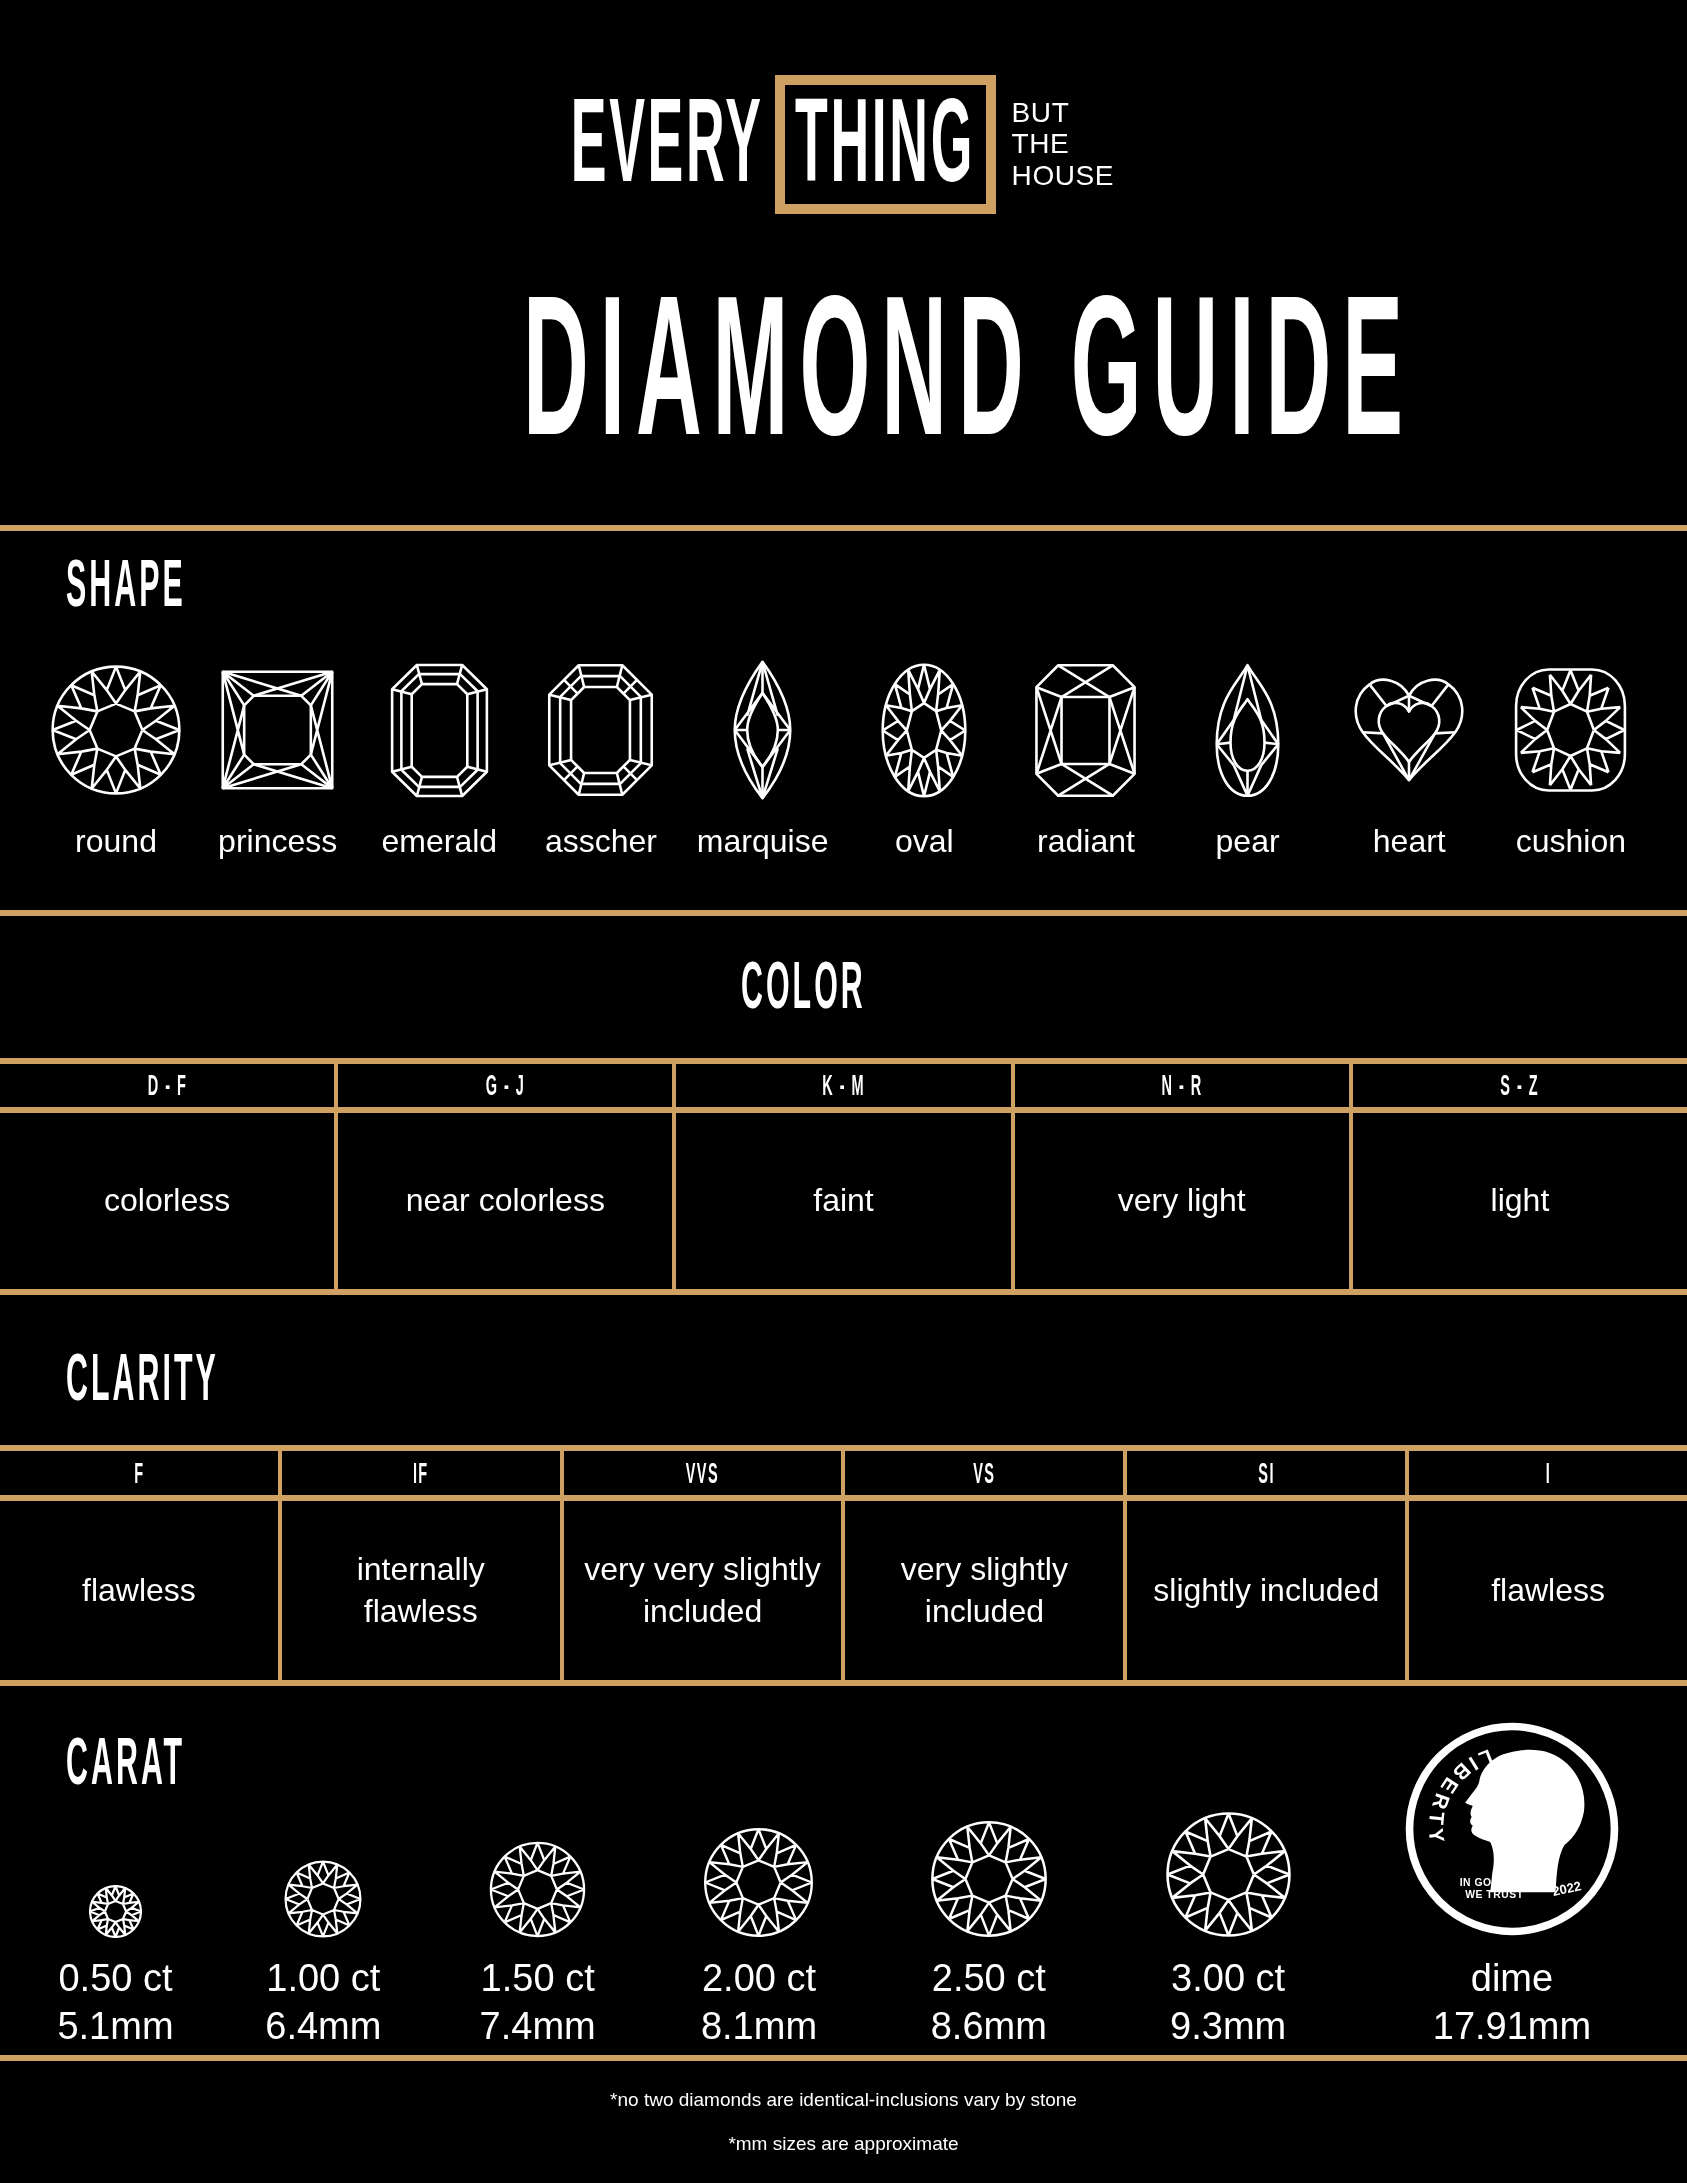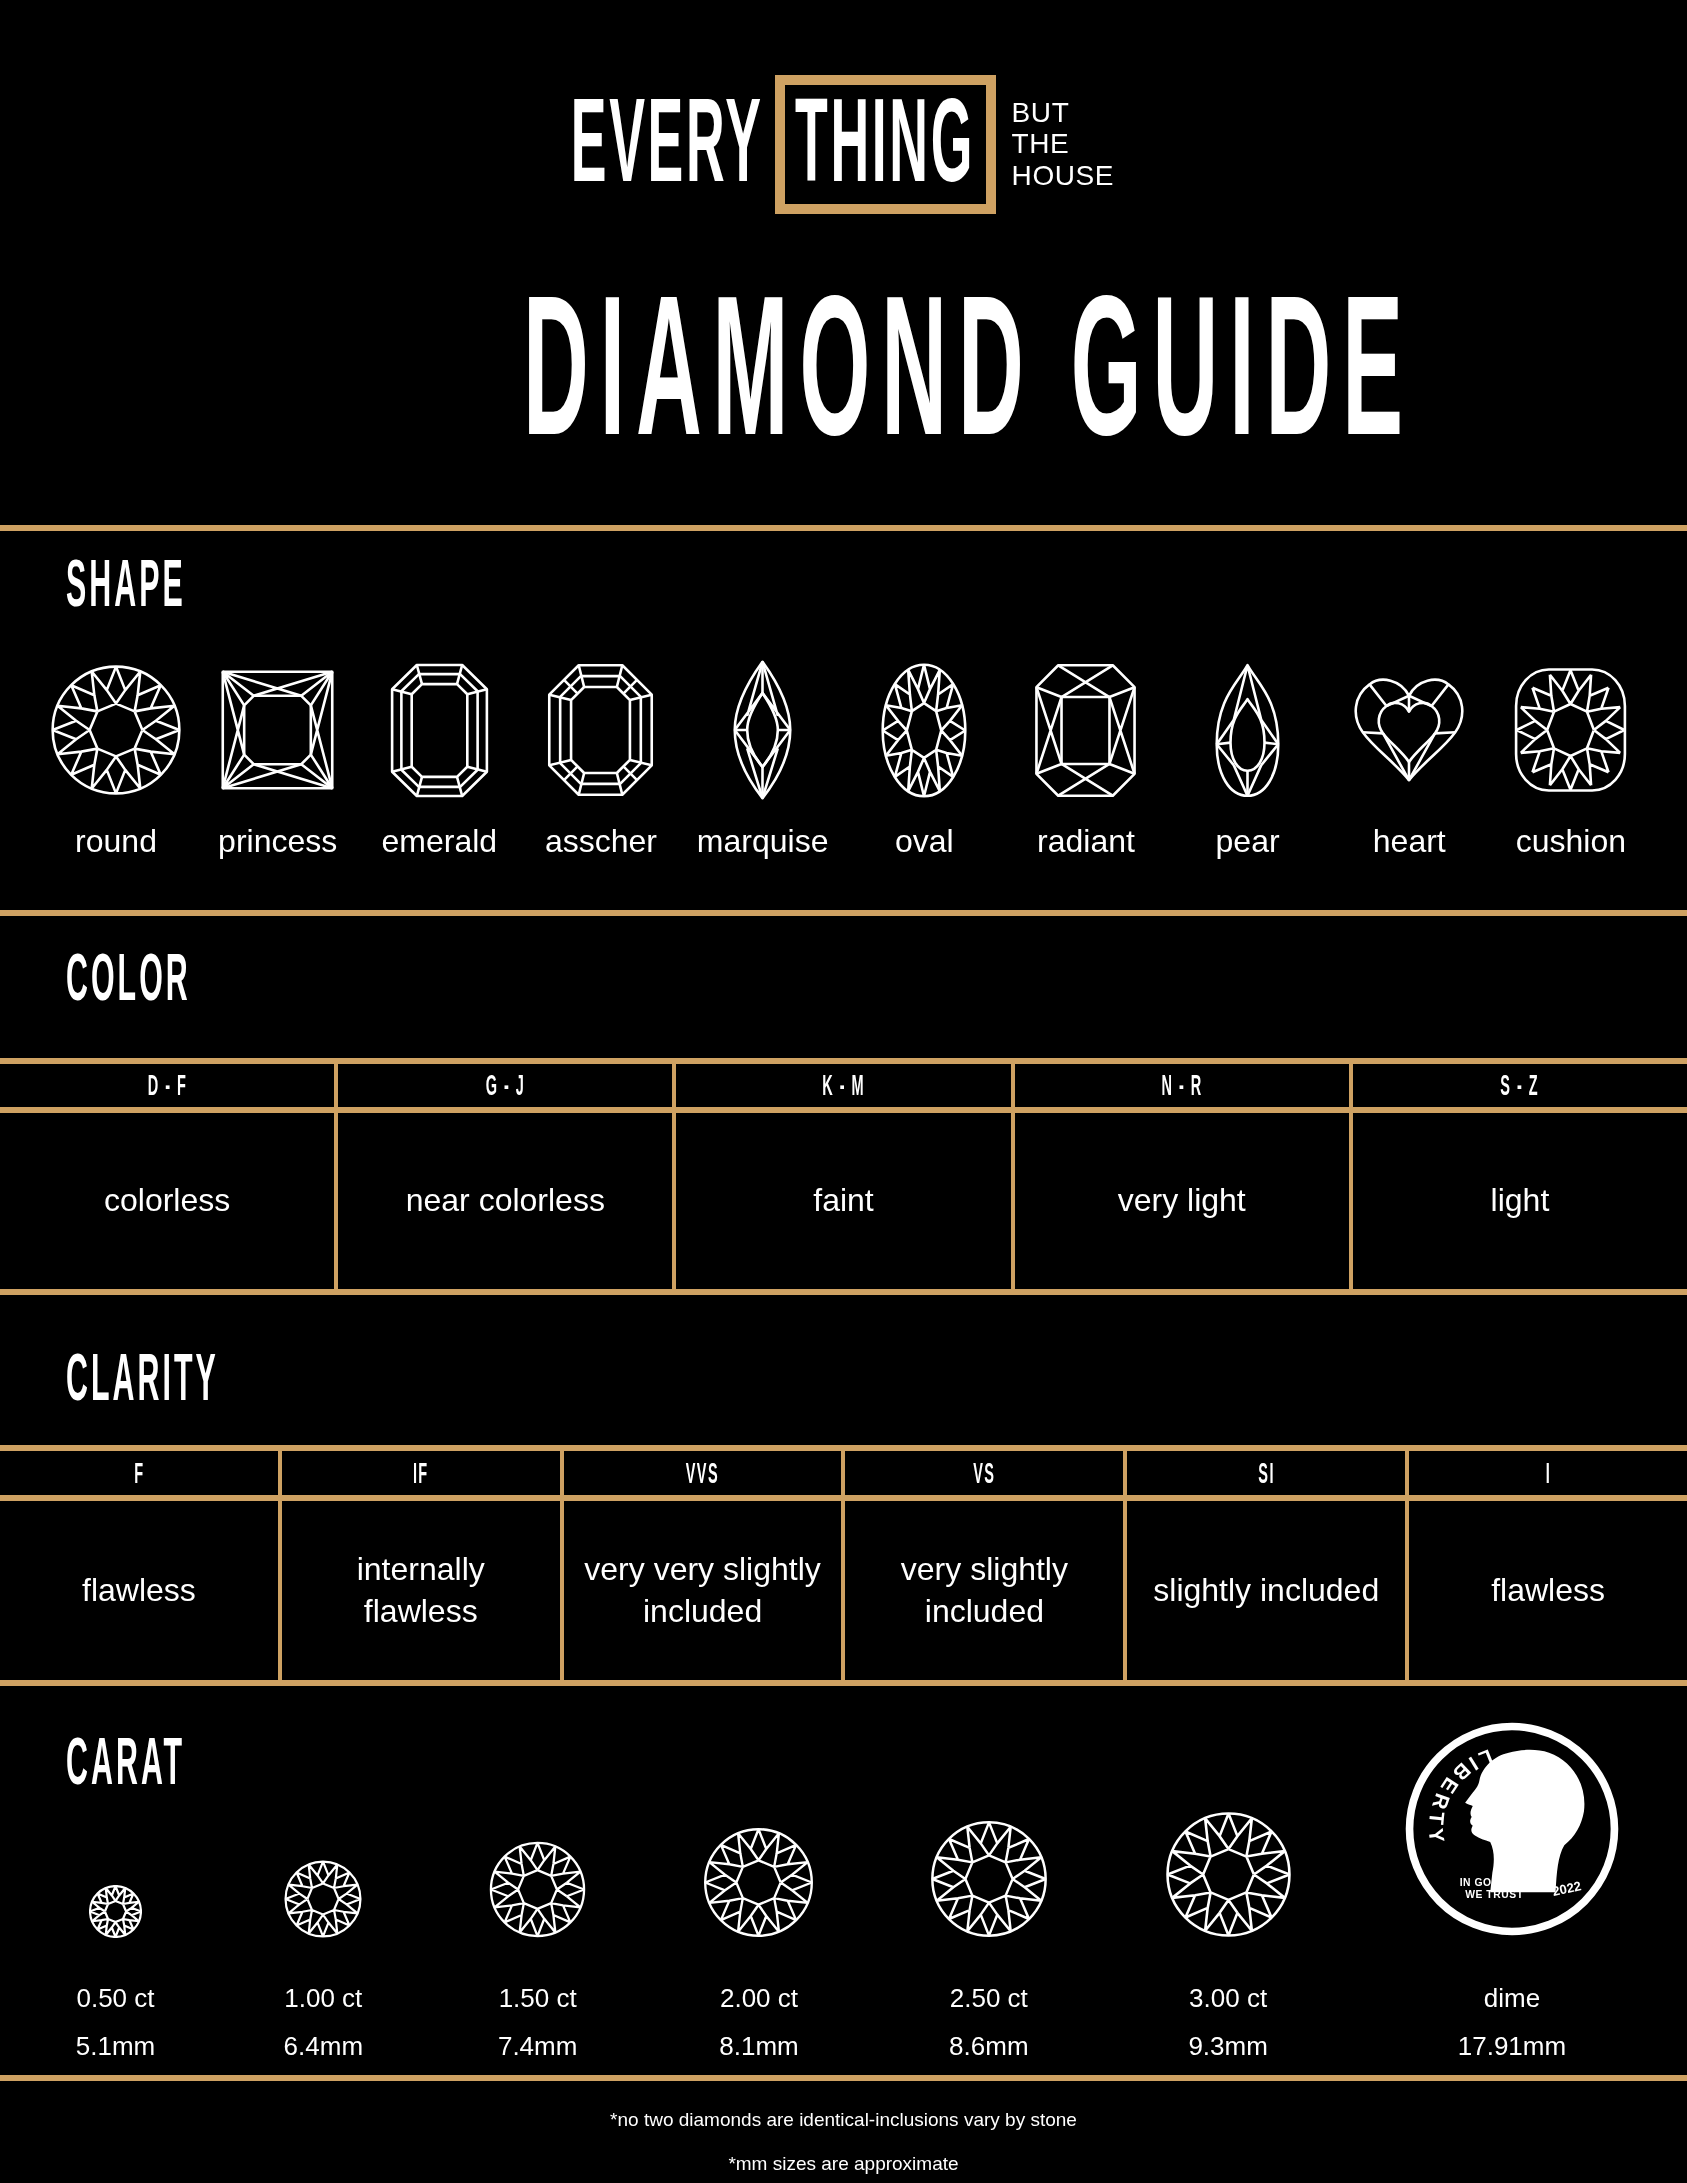--- a/index.html
+++ b/index.html
@@ -41,40 +41,40 @@
 
   
   .shape-head { padding-top: 19px; height: 101px; }
   .shape-row { margin-top: 25px; padding: 0 41px; display: flex; justify-content: space-between; }
   .shape-col { width: 150px; display: flex; flex-direction: column; align-items: center; text-align: center; }
   .shape-iconbox { height: 146px; display: flex; align-items: center; justify-content: center; }
   .shape-label { margin-top: 20px; font-size: 32px; font-weight: 400; }
   .d2 { margin-top: 50px; }
 
   
-  .color-head { padding-top: 28px; height: 103px; }
+  .color-head { padding-top: 36px; height: 103px; text-align: center; }
   .clarity-head { padding-top: 49px; height: 115px; }
   .gtable { width: 100%; margin-top: 39px; }
   .gtable.clarity { margin-top: 35px; }
   .grow { display: flex; width: 100%; }
   .grow.hdr { border-top: 6px solid #CEA162; border-bottom: 6px solid #CEA162; height: 55px; }
   .grow.val { border-bottom: 6px solid #CEA162; height: 182px; }
   .gtable.clarity .grow.hdr { height: 56px; }
   .gtable.clarity .grow.val { height: 185px; }
   .gcell { flex: 1 1 0; display: flex; align-items: center; justify-content: center;
     border-right: 4px solid #CEA162; text-align: center; }
   .gcell:last-child { border-right: none; }
   .gcell .cond { font-size: 29px; letter-spacing: .10em; transform: scaleX(.5); transform-origin: 50% 50%; }
   .gcell.val-cell { font-size: 32px; font-weight: 400; line-height: 1.3; padding: 0 18.5px; }
 
   
   .carat-head { padding-top: 42px; height: 108px; }
   .carat-row { margin-top: -74px; padding: 0 36px; display: flex; justify-content: space-between; align-items: flex-end; }
   .carat-col { display: flex; flex-direction: column; align-items: center; }
-  .carat-label { margin-top: 36px; font-size: 26px; font-weight: 400; line-height: 48px; text-align: center; }
+  .carat-label { margin-top: 16px; font-size: 38px; font-weight: 400; line-height: 48px; text-align: center; }
   .d5 { margin-top: 4.6px; }
 
   
   .footer { text-align: center; font-size: 19px; font-weight: 400; }
   .footer .f1 { margin-top: 26px; line-height: 26px; }
   .footer .f2 { line-height: 26px; margin-top: 18px; }
 
   svg.gem, svg.gemfix { display: block; }
   svg.gemfix path { fill: none; stroke: #fff; stroke-width: 2.6; stroke-linejoin: round; }
 </style>

